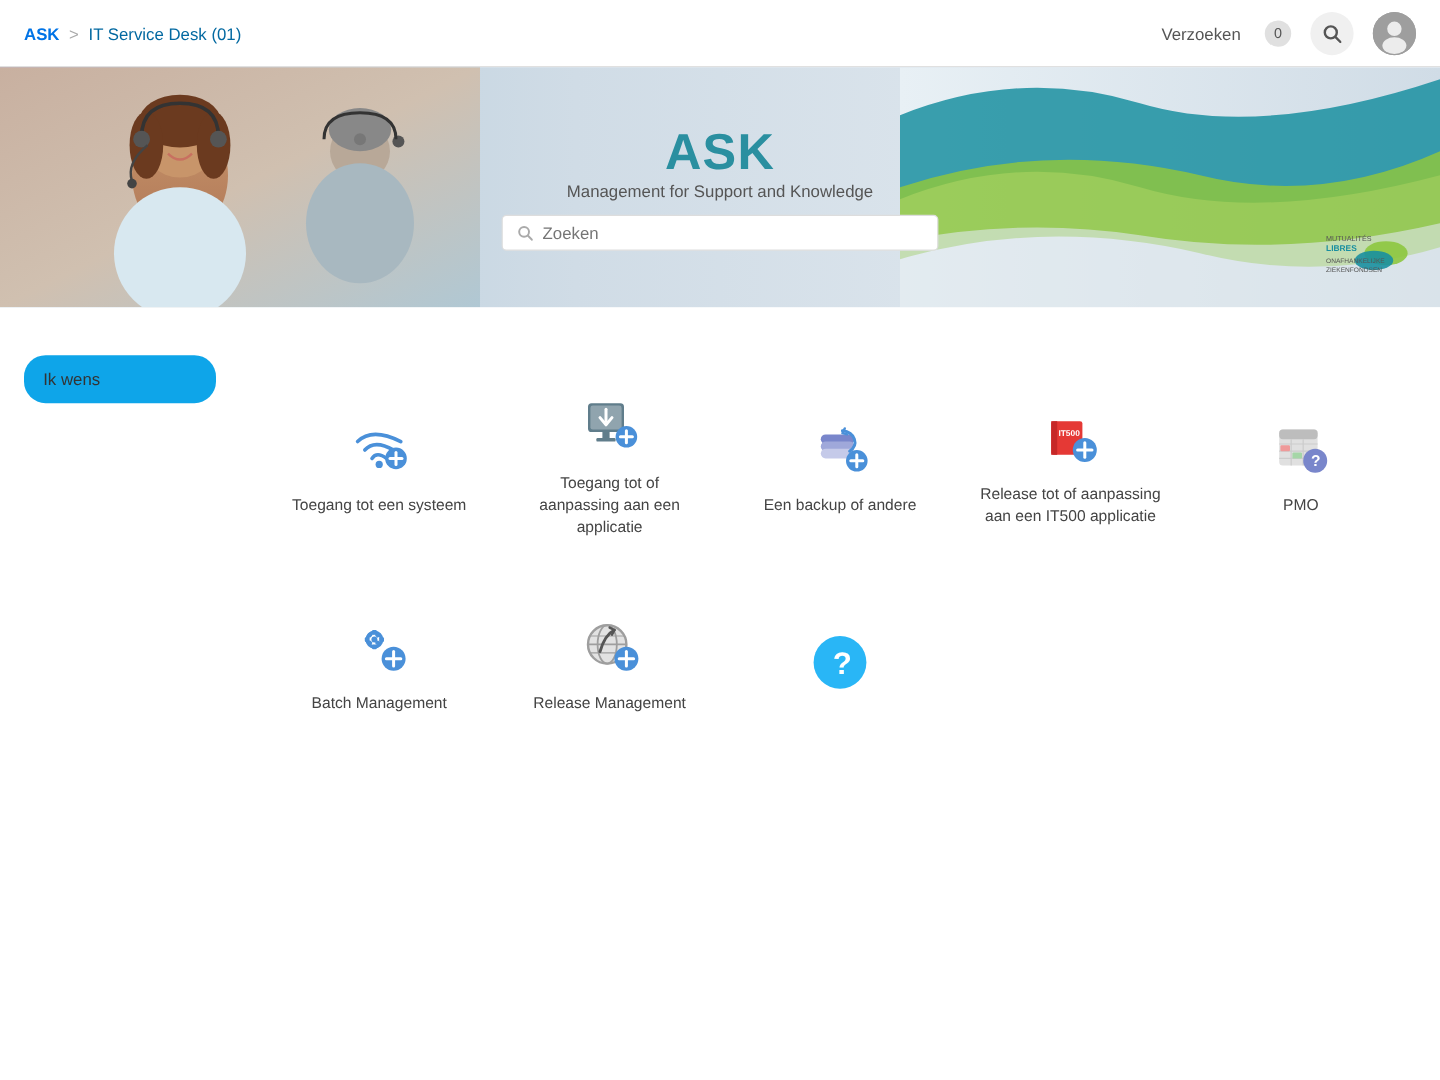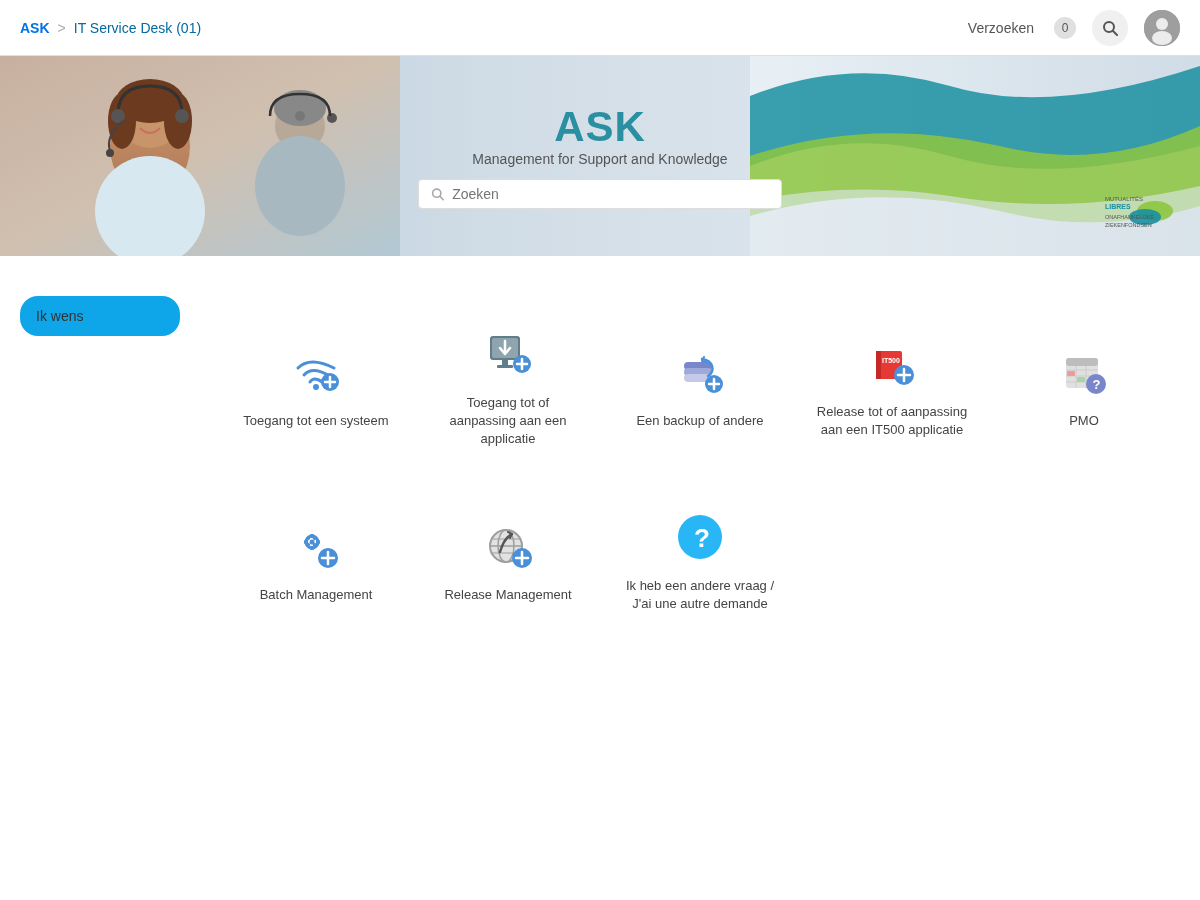--- a/index.html
+++ b/index.html
@@ -482,17 +482,16 @@
       <div class="tile-label">Release Management</div>
     </div>
 
     <div class="tile">
       <div class="tile-icon icon-question">
         <svg width="52" height="52" viewBox="0 0 52 52">
           <circle cx="26" cy="26" r="22" fill="#29b6f6"></circle>
           <text x="20" y="36" font-size="26" fill="#fff" font-family="Arial" font-weight="bold">?</text>
         </svg>
       </div>
-      <div class="tile-label">Ik heb een andere vraag / J'ai une autre demande</div>
     </div>
 
   </div>
 </div>
 
 </body></html>

